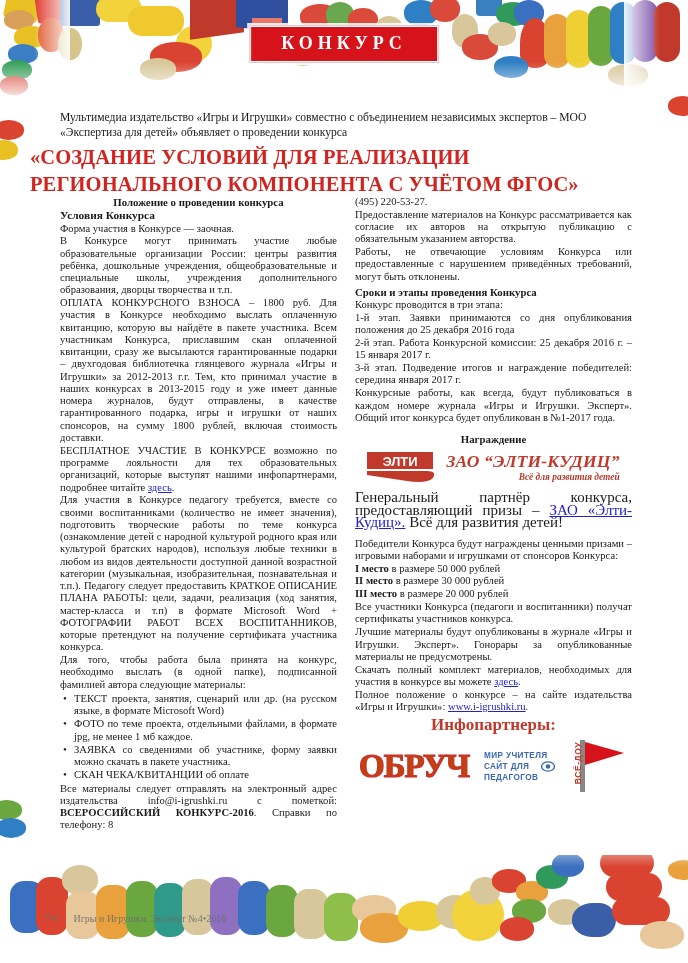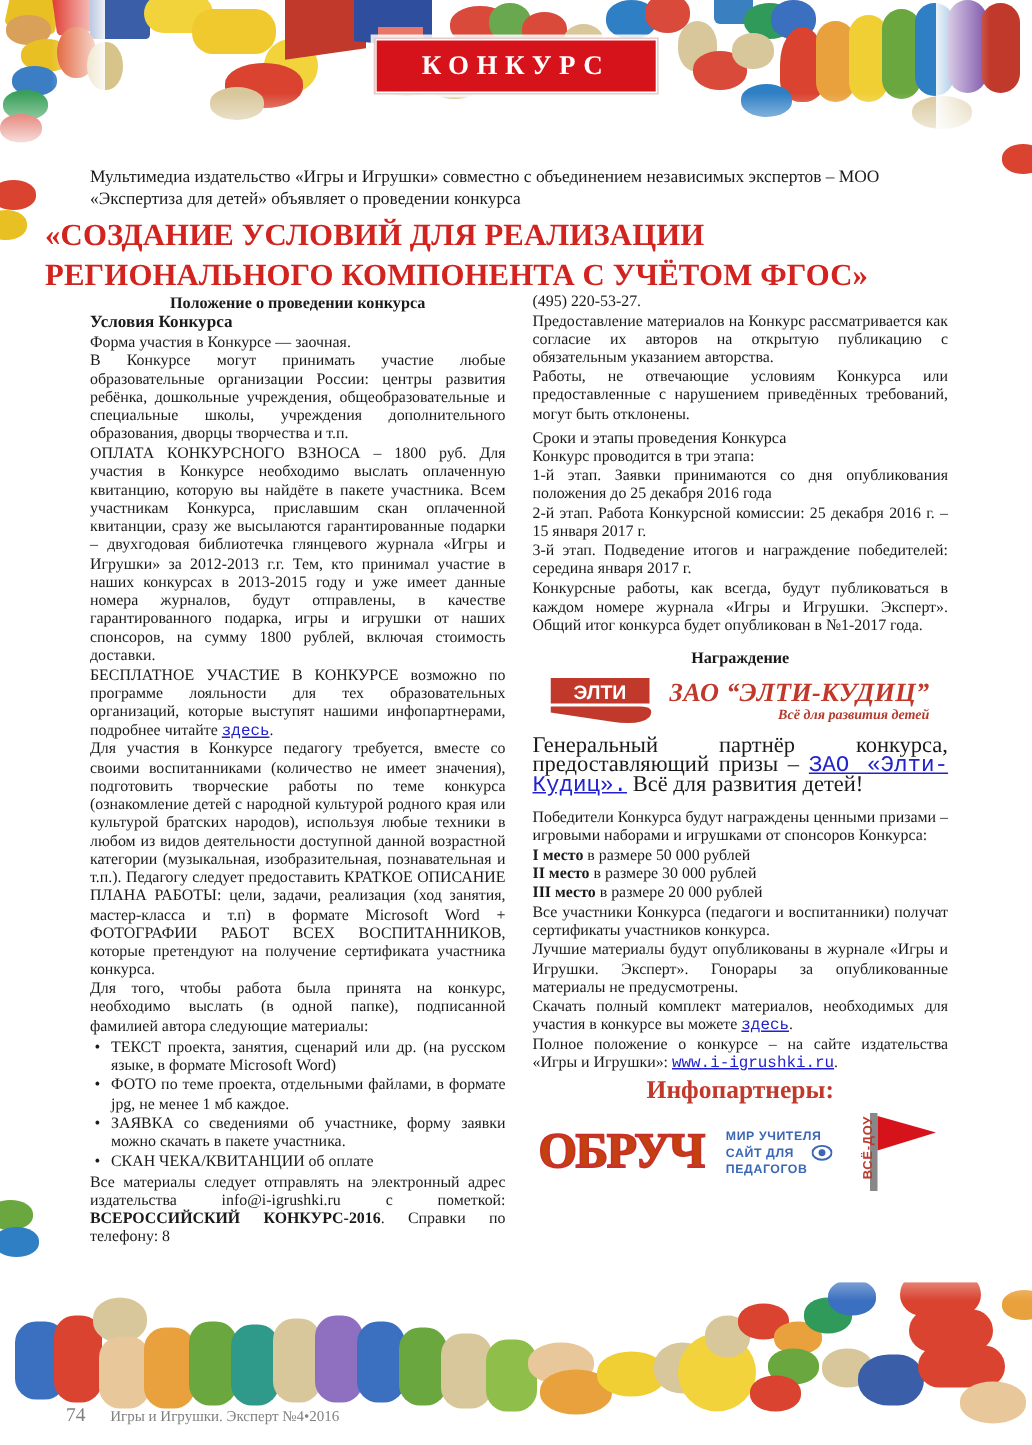--- a/index.html
+++ b/index.html
@@ -46,22 +46,22 @@
   
   .cols{position:absolute;left:60px;top:196px;width:572px;z-index:6;}
   .col{width:277px;font-size:10.6px;line-height:12.25px;text-align:justify;
        text-justify:inter-word;hyphens:manual;}
   .col.left{float:left;}
   .col.right{float:right;}
   .col p{margin:0 0 0.6px;}
   .b{font-weight:700;}
   .h-sub{font-weight:700;text-align:center;font-size:10.8px;margin-bottom:1px;}
   .h-left{font-weight:700;font-size:11.4px;margin-bottom:1px;}
-  .h-in{font-weight:400;font-size:10.8px;margin:3px 0 1px;}
-  a.lnk{color:#2222cc;text-decoration:underline;font-family:Liberation Mono, monospace;}
+  .h-in{font-weight:700;font-size:10.8px;margin:3px 0 1px;}
+  a.lnk{color:#2222cc;text-decoration:underline;}
   ul.bul{list-style:none;margin:2px 0 1px;padding:0;}
   ul.bul li{position:relative;padding-left:14px;margin-bottom:1px;text-align:justify;}
   ul.bul li:before{content:"•";position:absolute;left:3px;top:-1px;font-size:11px;}
 
   
   .awards-h{font-weight:700;text-align:center;margin:9px 0 5px;font-size:10.8px;}
   .elti{display:flex;align-items:center;justify-content:center;gap:5px;margin:0 0 7px;}
   .elti-mark{position:relative;width:74px;height:34px;}
   .elti-name{font-family:"Liberation Serif",serif;font-style:italic;font-weight:700;
              color:#c0392b;font-size:17.5px;line-height:18px;letter-spacing:.2px;}
@@ -78,21 +78,21 @@
           color:#c2410c;-webkit-text-stroke:1.2px #c9302c;letter-spacing:-1px;
           line-height:36px;}
   .mir{font-family:"Liberation Sans",sans-serif;color:#3b67b5;font-size:8.2px;
        line-height:11px;letter-spacing:.4px;text-transform:uppercase;font-weight:700;}
   .vse{position:relative;width:58px;height:56px;}
   .vse-txt{position:absolute;left:2px;top:4px;writing-mode:vertical-rl;
            transform:rotate(180deg);color:#c0392b;font-weight:700;font-size:8.6px;
            font-family:"Liberation Sans",sans-serif;letter-spacing:.5px;}
 
   
-  .footer{position:absolute;left:44px;bottom:12px;font-size:10px;color:#6b6b6b;
+  .footer{position:absolute;left:44px;bottom:37px;font-size:10px;color:#6b6b6b;
           z-index:6;opacity:.85;}
   .footer .pg{font-size:13px;margin-right:14px;}
 </style>
 </head>
 <body>
 
 <div class="page">
 
   <div class="toybar top">
     <div class="blk" style="left:6px;top:-14px;width:34px;height:34px;background:#e8c024;transform:rotate(12deg);border-radius:3px;"></div>

